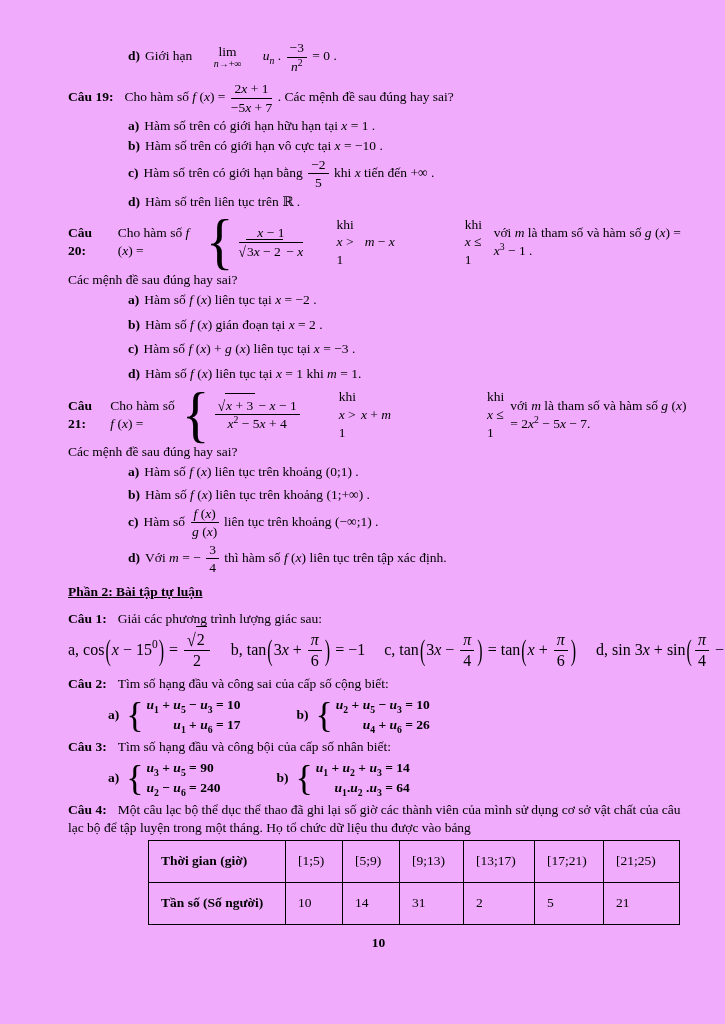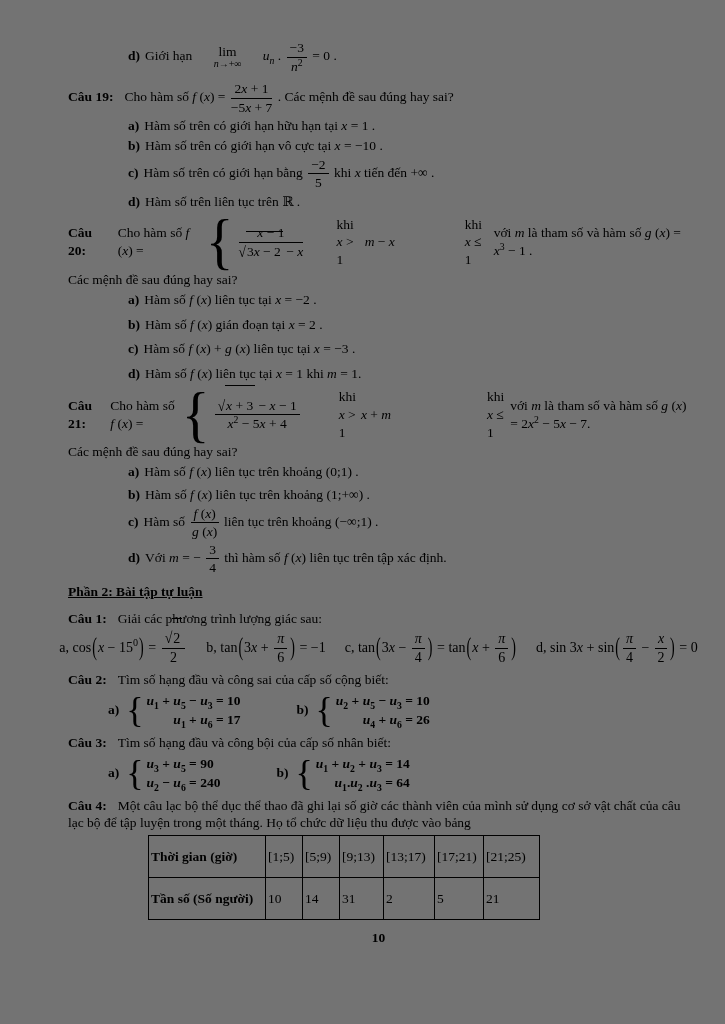--- a/index.html
+++ b/index.html
@@ -1,35 +1,35 @@
 <!DOCTYPE html>
 <html><head>
 <meta charset="utf-8">
 <style>
   html,body{margin:0;padding:0;background:#e8e8e8;}
   .page{
-    position:relative;width:725px;height:1024px;margin:0 auto;background:#737373;
+    position:relative;width:725px;height:1024px;margin:0 auto;background:#f0abfc;
     color:#000;font-family:"Liberation Serif","DejaVu Serif",serif;
     font-size:13.5px;line-height:1.32;box-sizing:border-box;
     padding:40px 36px 0 68px;overflow:hidden;
   }
   p{margin:0 0 3px;}
   i{font-style:italic;}
   sub,sup{font-size:72%;line-height:0;}
   .qlabel{font-weight:bold;margin-right:11px;}
   .mk{font-weight:bold;margin-right:5px;}
   .item{margin-left:60px;}
   .mb2{margin-bottom:2px;} .mb5{margin-bottom:5px;} .mb7{margin-bottom:7px;}
   
   .fr{display:inline-block;vertical-align:middle;text-align:center;padding:0 2px;line-height:1.15;}
   .fn{display:block;border-bottom:1px solid #000;padding:0 3px 1px;}
   .fd{display:block;padding-top:1px;}
   
   .rad{display:inline-block;transform:scaleY(1.12);}
-  .sqb{border-top:1px solid #000;padding:12px 2px 0 1px;}
+  .sqb{border-top:1px solid #000;padding:4px 2px 0 1px;}
   
   .bp{display:inline-block;transform:scaleY(1.8);vertical-align:middle;padding:0 1px;font-weight:300;}
   
   .lim{display:inline-flex;flex-direction:column;align-items:center;vertical-align:middle;line-height:1.05;margin:0 18px;}
   .lim-sub{font-size:10px;}
   
   .flexline{display:flex;align-items:center;}
   .pw{display:inline-flex;align-items:center;vertical-align:middle;margin:0 6px 0 2px;}
   .pw-brace{font-size:58px;font-weight:300;line-height:0;margin-right:3px;transform:scaleY(1.05);}
   .pw-rows{display:inline-flex;flex-direction:row;gap:5px;}
@@ -39,26 +39,26 @@
   
   .sysline{display:flex;align-items:center;margin:2px 0 4px 40px;}
   .sys-group{display:inline-flex;align-items:center;}
   .sys-group.second{margin-left:56px;}
   .sys{display:inline-flex;align-items:center;margin-left:2px;}
   .sys-brace{font-size:36px;font-weight:300;line-height:0;margin-right:3px;}
   .sys-rows{display:inline-flex;flex-direction:column;}
   .sys-row{line-height:1.45;font-weight:bold;}
   .sys-row.right{text-align:right;}
   
-  .eqrow{display:flex;align-items:center;gap:19px;margin:3px 0 5px;font-size:14px;white-space:nowrap;justify-content:center;}
+  .eqrow{display:flex;align-items:center;gap:19px;margin:3px 0 5px;font-size:16px;white-space:nowrap;}
   
   .heading{font-weight:bold;text-decoration:underline;margin:7px 0 9px;}
   
   .freq{border-collapse:collapse;margin:3px 0 0 80px;}
-  .freq td{border:1px solid #000;height:41px;padding:0 2px;vertical-align:middle;font-size:13.5px;}
+  .freq td{border:1px solid #000;height:41px;padding:0 12px;vertical-align:middle;font-size:13.5px;}
   .freq td.hdr{font-weight:bold;width:112px;}
   .freq td.c2{width:32px;} .freq td.c3{width:32px;} .freq td.c4{width:39px;}
   .freq td.c5{width:46px;} .freq td.c6{width:44px;} .freq td.c7{width:51px;}
   .note{margin:6px 0 0 60px;}
   .pagenum{text-align:center;font-weight:bold;margin-top:9px;}
 </style>
 </head>
 <body>
 
 <div class="page">

